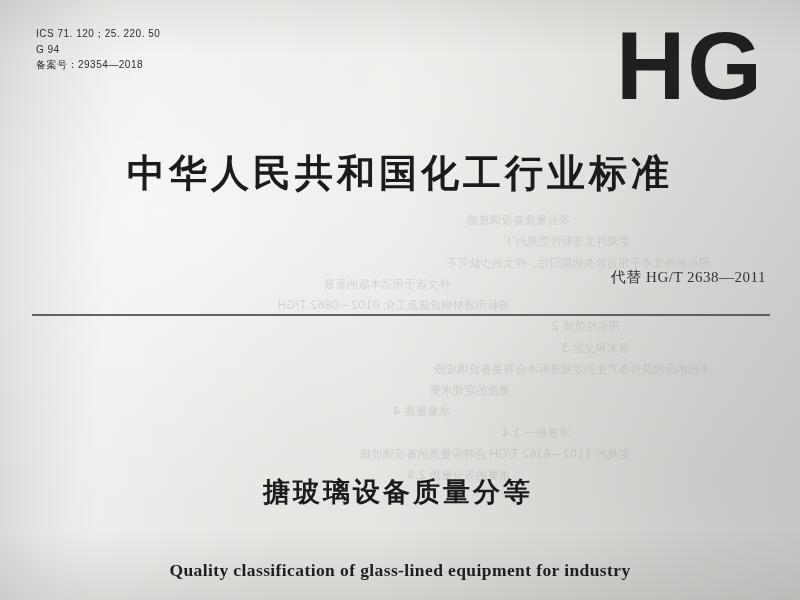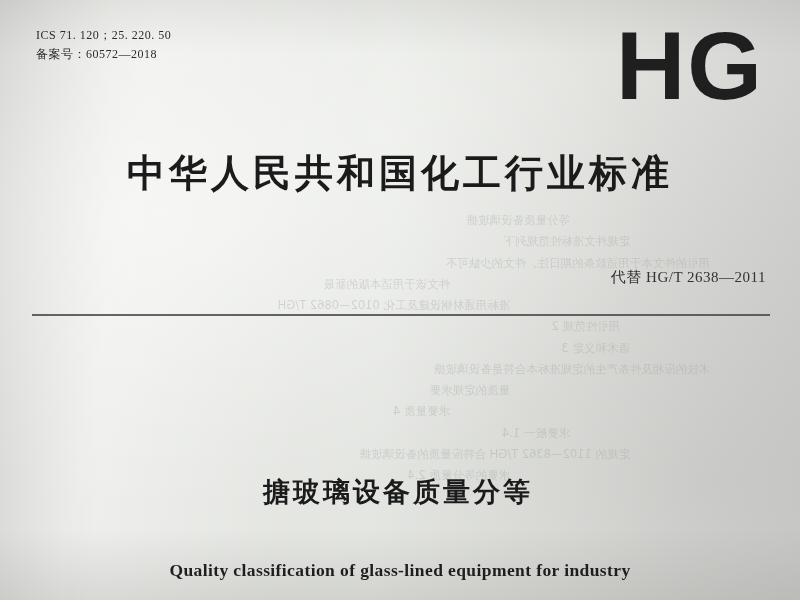--- a/index.html
+++ b/index.html
@@ -46,22 +46,22 @@
     position: relative;
     z-index: 3;
     width: 100%;
     height: 100%;
   }
 
   .ics-block {
     position: absolute;
     left: 36px;
     top: 26px;
-    font-family: Liberation Serif, serif;
-    font-size: 12px;
+    font-family: Liberation Sans, sans-serif;
+    font-size: 10px;
     line-height: 1.55;
     color: #2b2b2b;
     letter-spacing: 0.5px;
   }
   .ics-block div {
     white-space: nowrap;
   }
 
   .hg-mark {
     position: absolute;
@@ -192,21 +192,22 @@
     <p class="st-indent-5">求要量质 4</p>
     <p class="st-indent-3">求要般一 1.4</p>
     <p class="st-indent-2">定规的 1102—8362 T/GH 合符应量质的备设璃玻搪</p>
     <p class="st-indent-4">求要的等分量质 2.4</p>
   </div>
 
   <div class="content">
 
     <div class="ics-block">
       <div>ICS 71. 120；25. 220. 50</div>
-      <div>备案号：60572—2018</div>
+      <div>G 94</div>
+      <div>备案号：29354—2018</div>
     </div>
 
     <div class="hg-mark">HG</div>
 
     <div class="main-title">中华人民共和国化工行业标准</div>
 
     <div class="std-replace">代替 HG/T 2638—2011</div>
 
     <div class="rule"></div>
 

